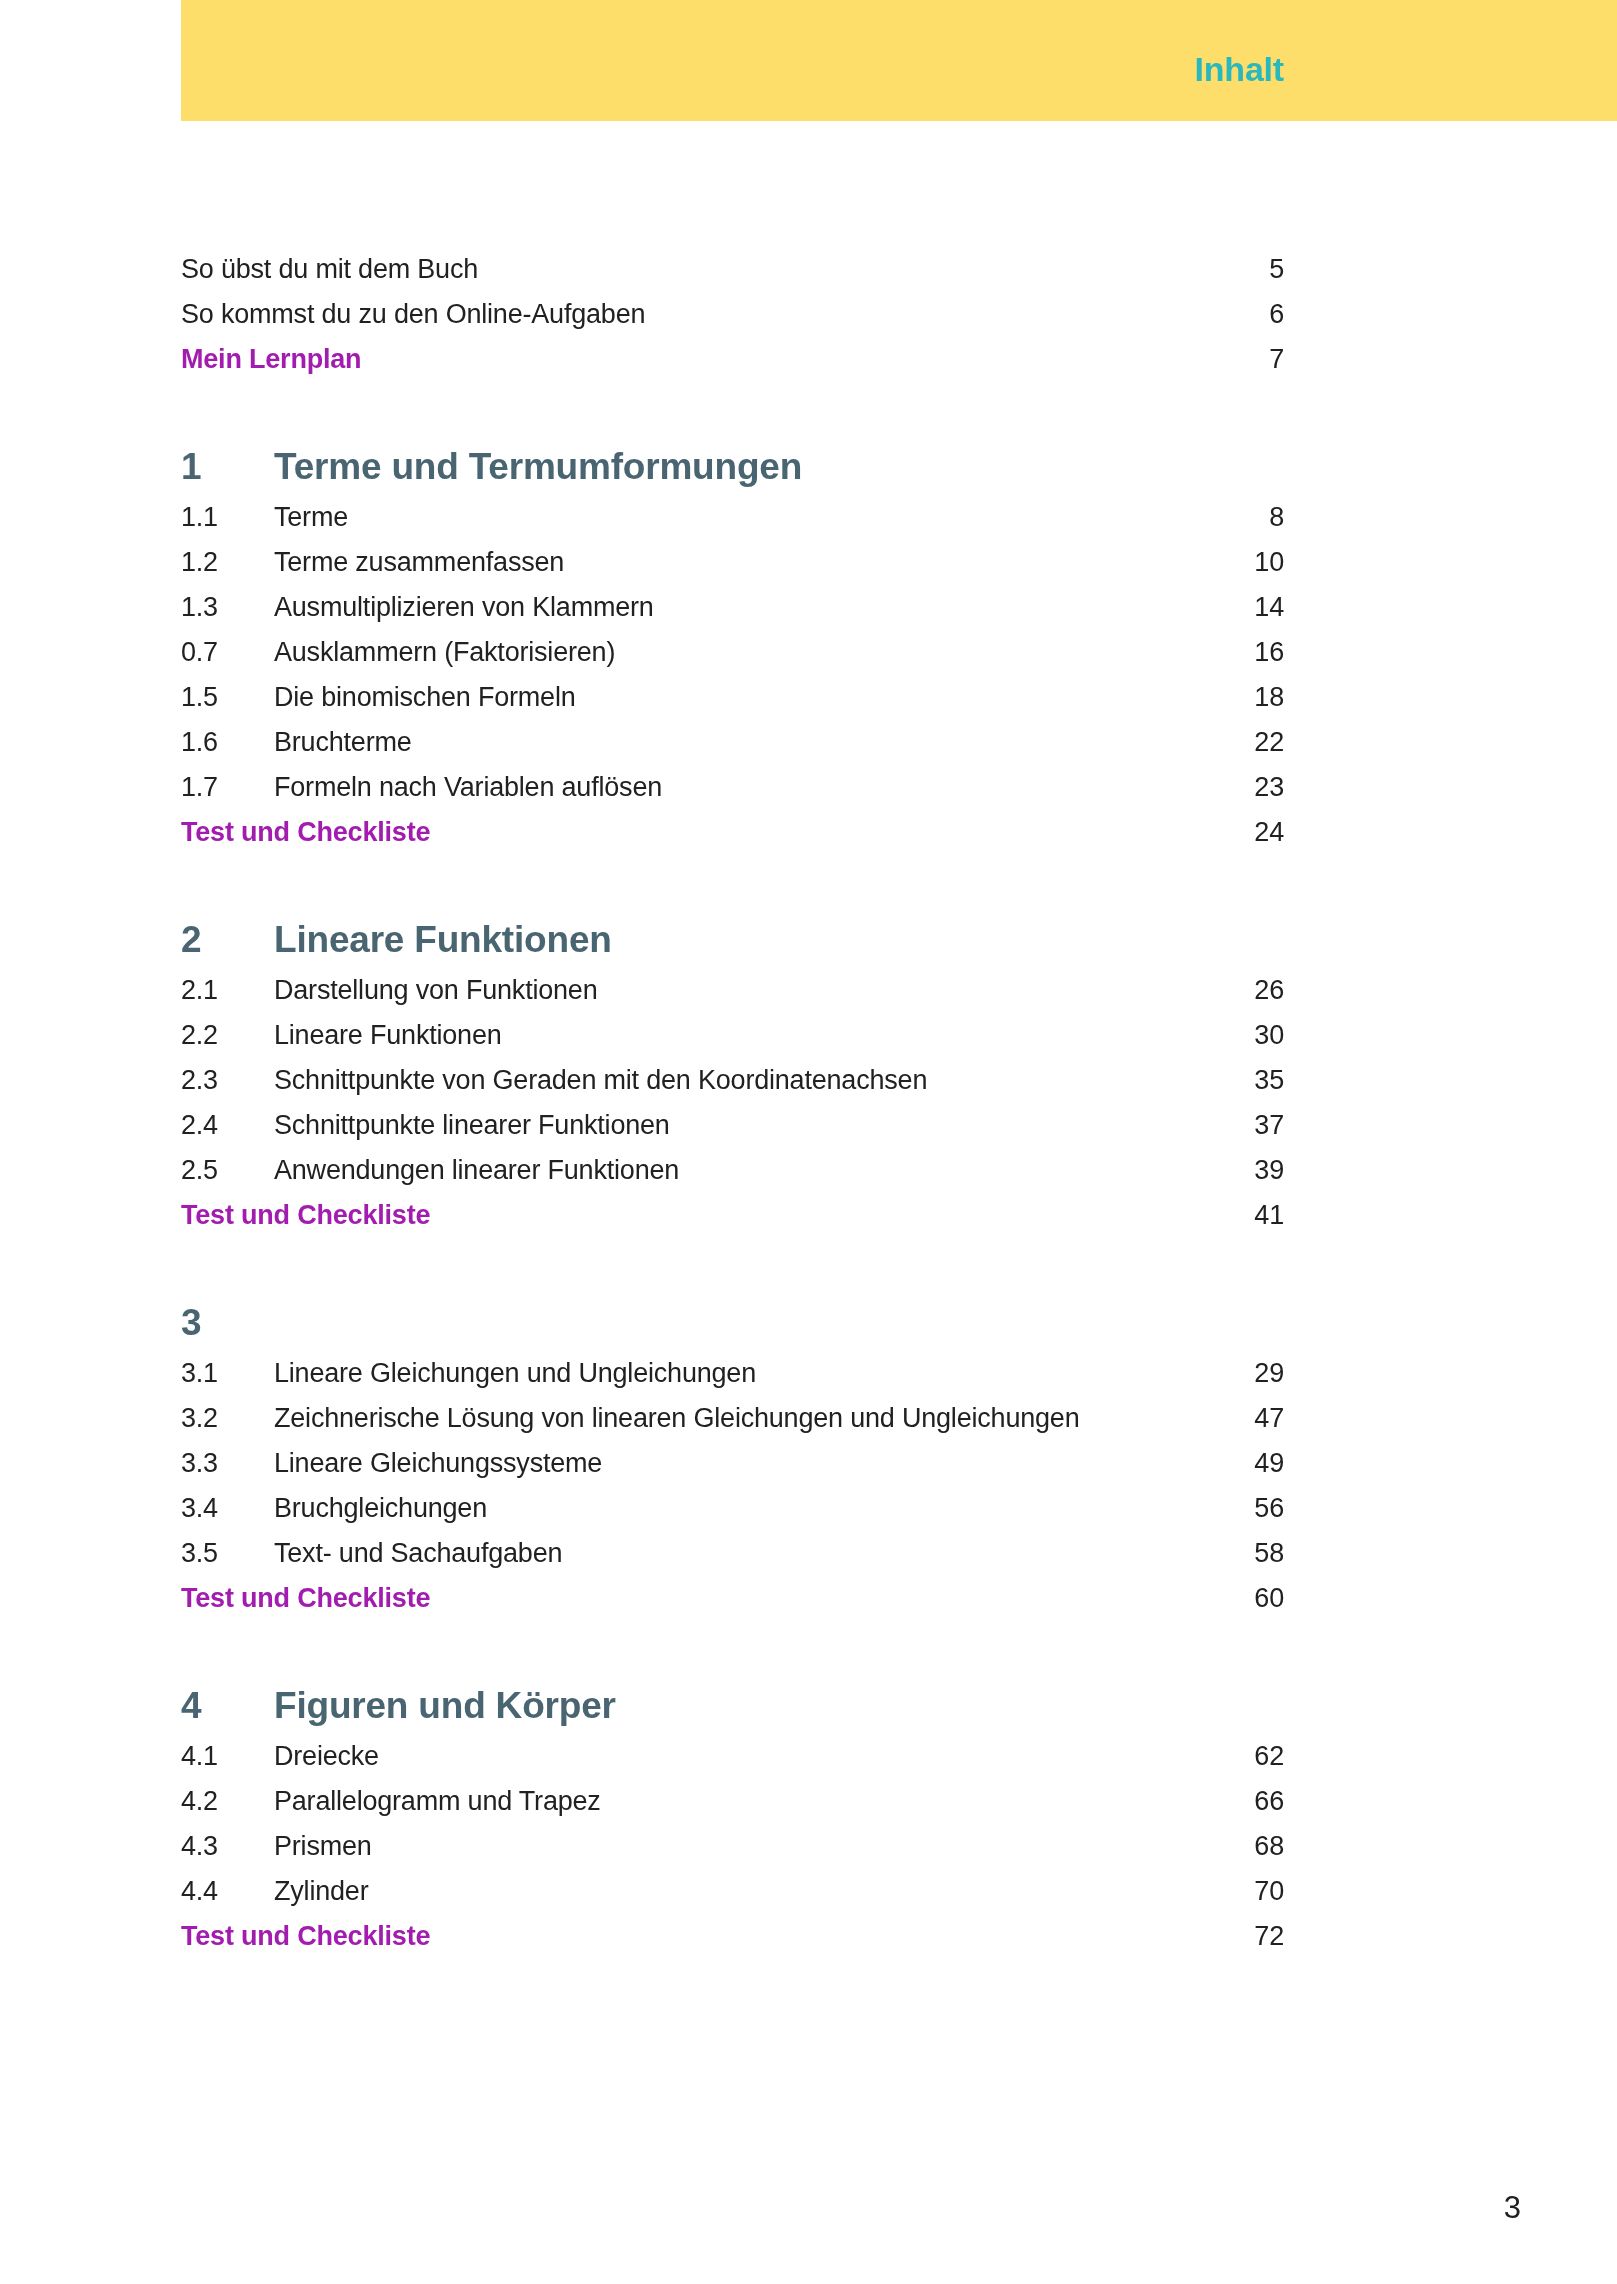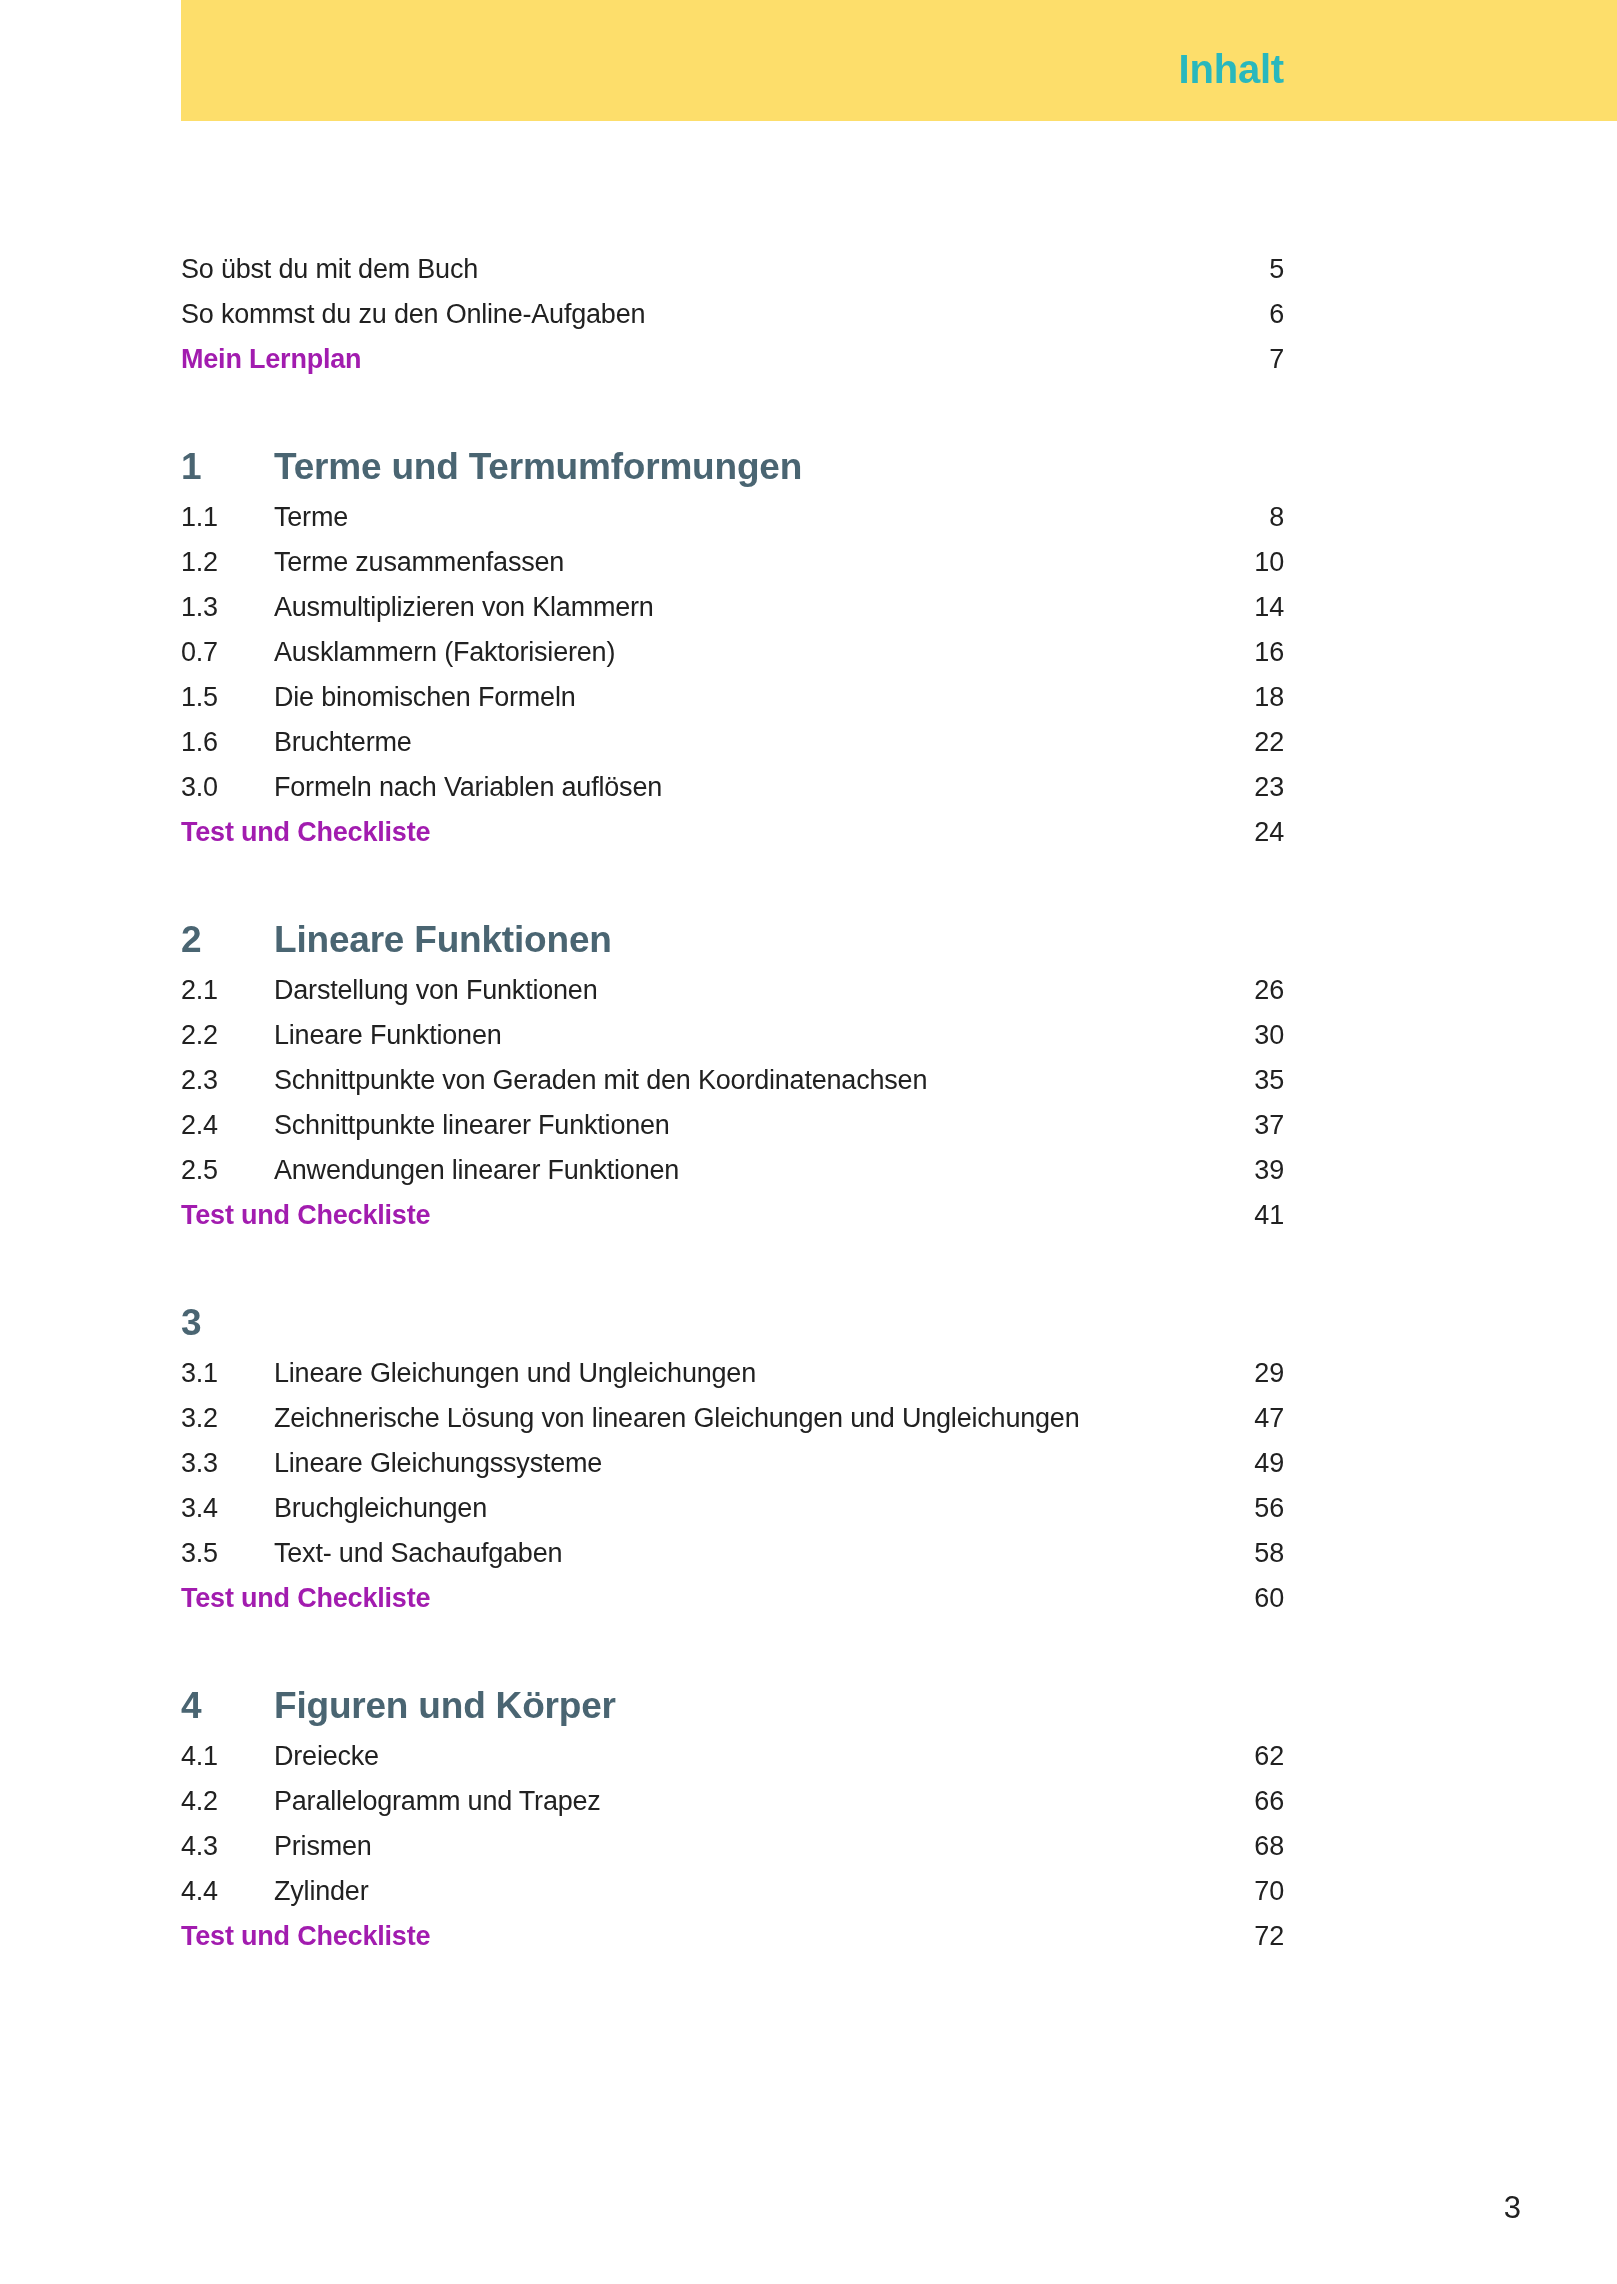--- a/index.html
+++ b/index.html
@@ -29,21 +29,21 @@
     position: absolute;
     top: 0;
     left: 181px;
     right: 334px;
     height: 121px;
     display: flex;
     align-items: center;
     justify-content: flex-end;
     box-sizing: border-box;
     padding-top: 17.7px;
-    font-size: 40px;
+    font-size: 34px;
     font-weight: bold;
     color: #29B8BD;
     letter-spacing: -0.2px;
   }
 
   
   .content {
     position: absolute;
     top: 12px;
     left: 181px;
@@ -154,21 +154,21 @@
           <span class="num">1.5</span>
           <span class="title">Die binomischen Formeln</span>
           <span class="page">18</span>
         </div>
         <div class="row">
           <span class="num">1.6</span>
           <span class="title">Bruchterme</span>
           <span class="page">22</span>
         </div>
         <div class="row">
-          <span class="num">3.0</span>
+          <span class="num">1.7</span>
           <span class="title">Formeln nach Variablen auflösen</span>
           <span class="page">23</span>
         </div>
         <div class="row">
           <span class="title emphasis">Test und Checkliste</span>
           <span class="page">24</span>
         </div>
       </div>
       <div class="chapter">
         <div class="chapter-heading">

